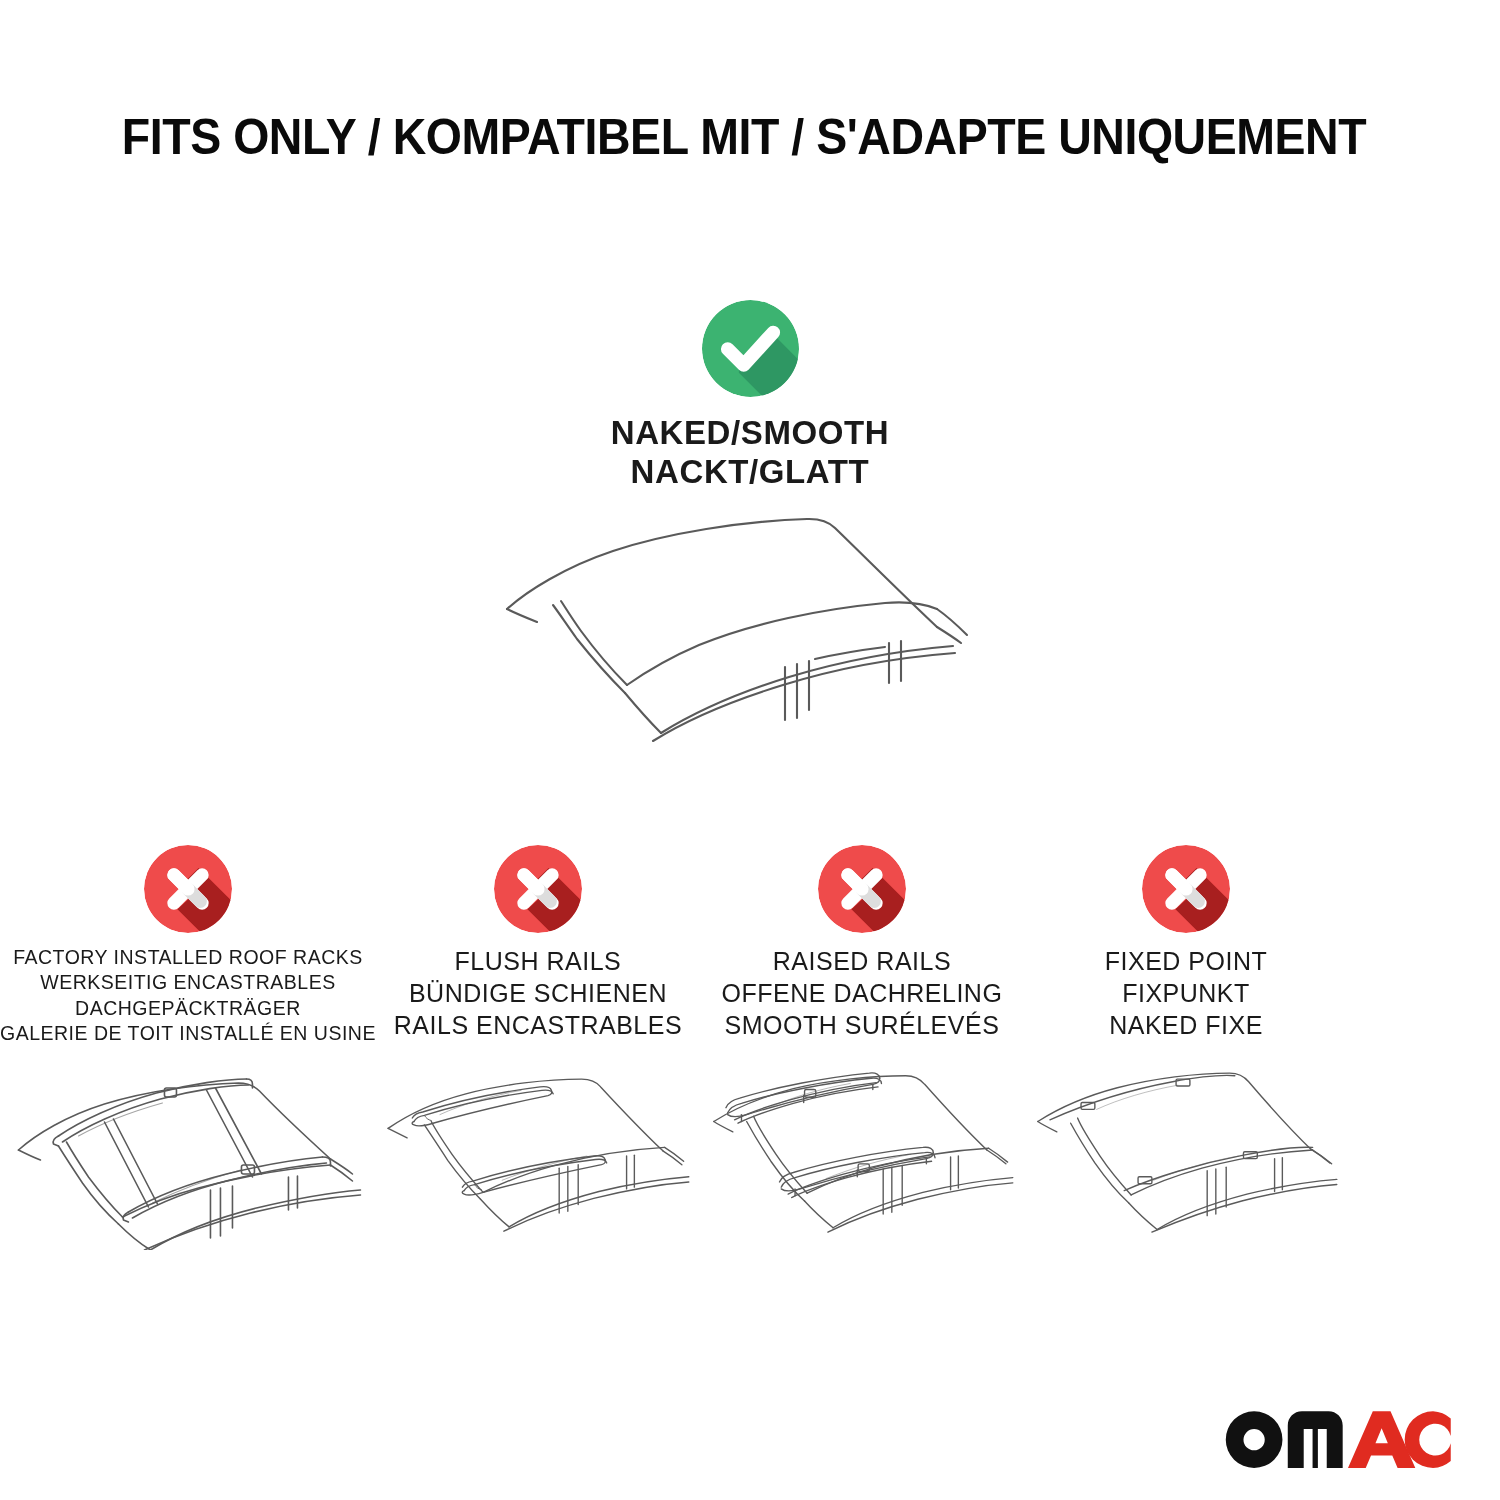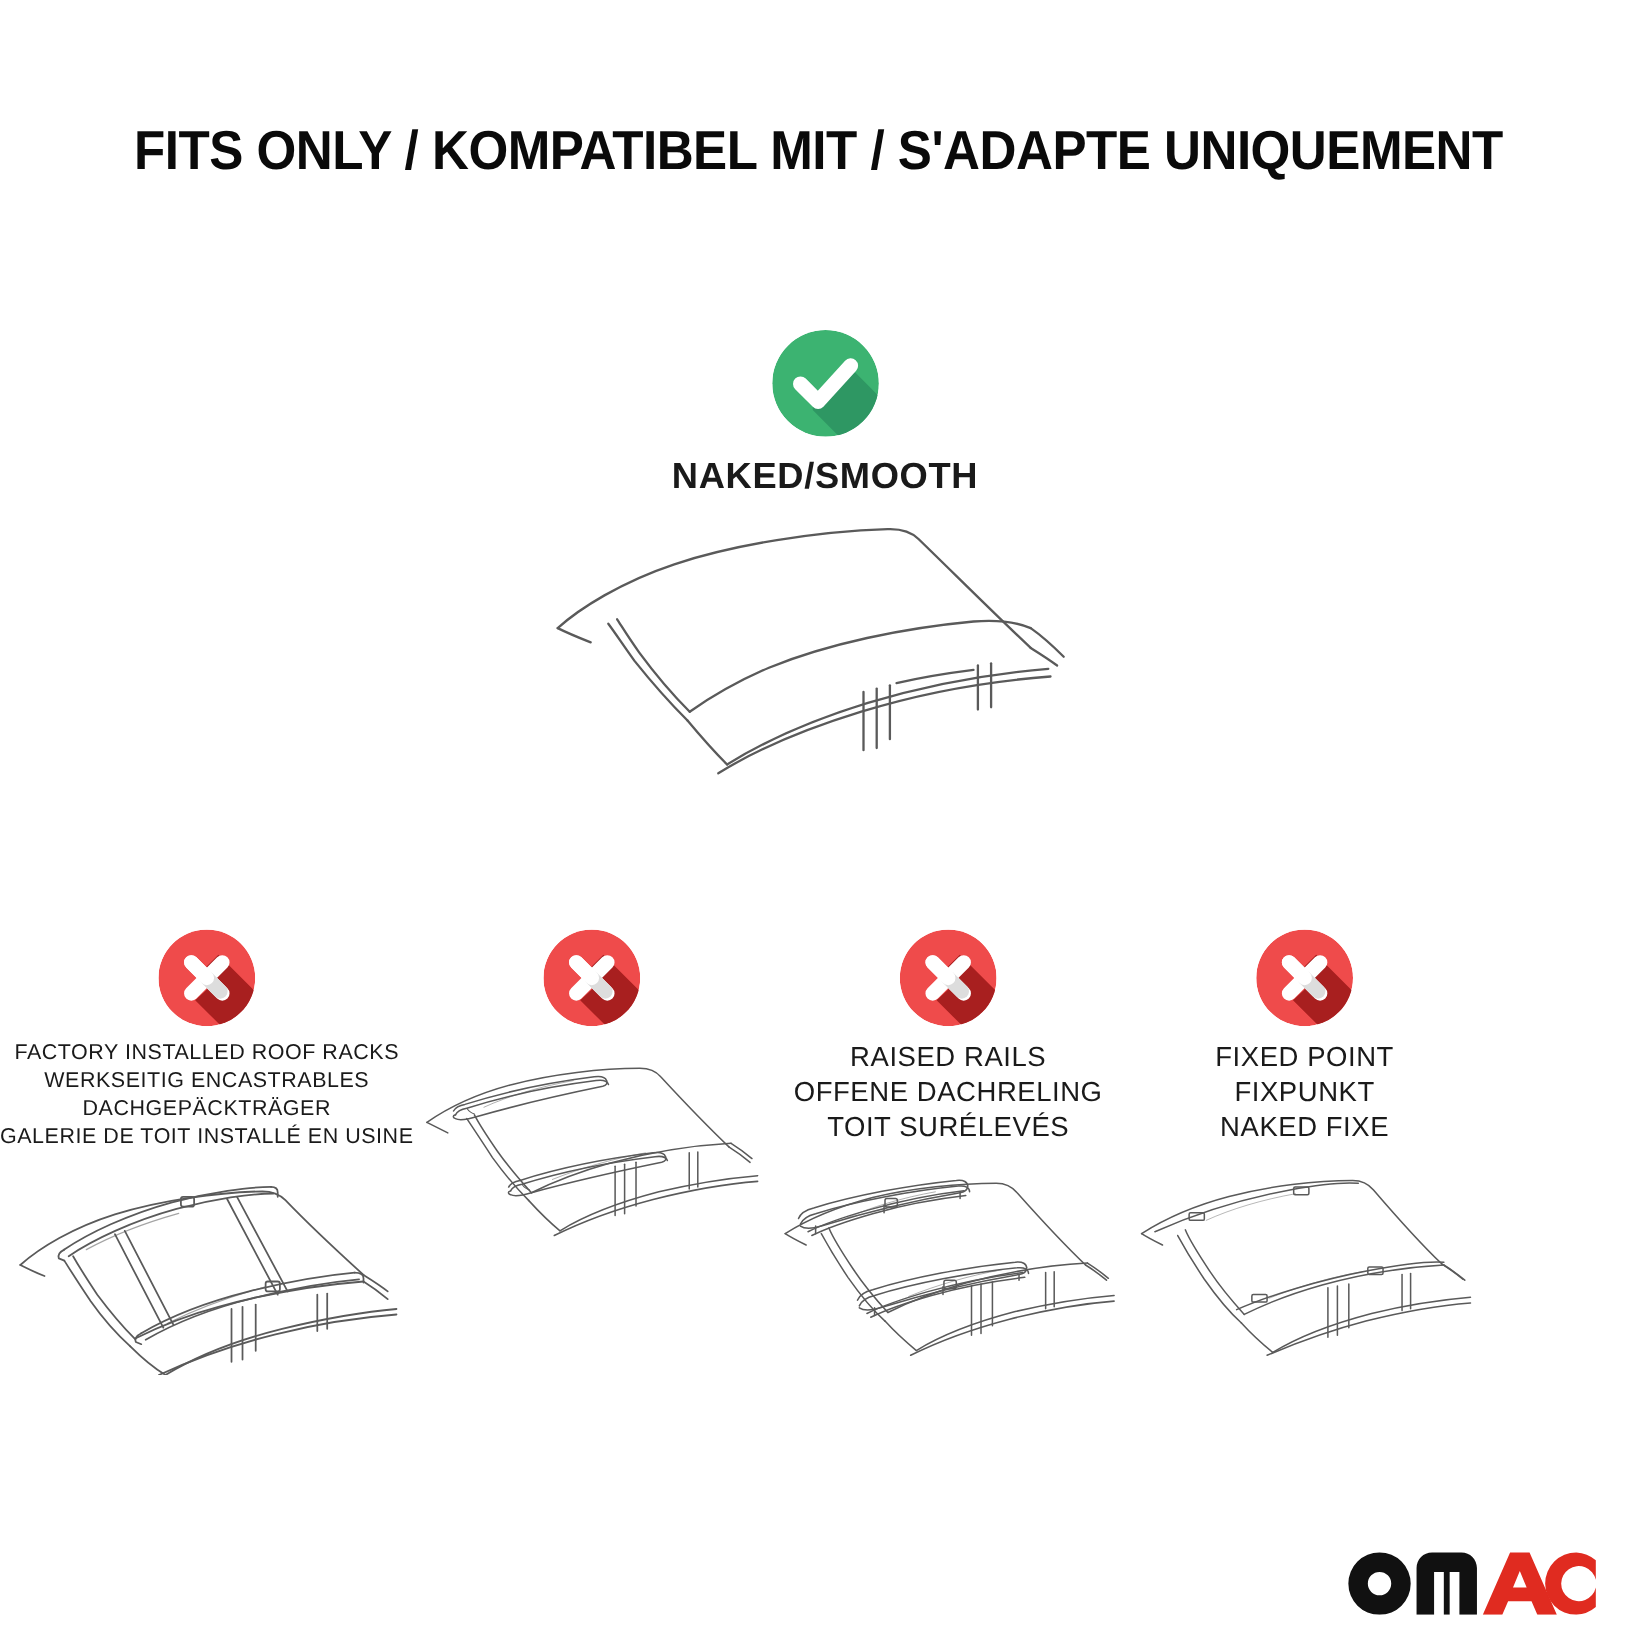--- a/index.html
+++ b/index.html
@@ -133,20 +133,21 @@
     <svg viewBox="0 0 100 100" aria-hidden="true">
       <circle cx="50" cy="50" r="50" fill="#3CB371"></circle>
 
       <path d="M38 52 L50 64 L76 38 L100 62 L100 74 A50 50 0 0 1 62 99 L38 75 Z" fill="#2E9763"></path>
       <path d="M26.5 50.5 L43 67 L73.5 33.5" fill="none" stroke="#FFFFFF" stroke-width="14" stroke-linecap="round" stroke-linejoin="round"></path>
     </svg>
   </div>
 
   <div class="hero-caption">
     <div>NAKED/SMOOTH</div>
+    <div>NACKT/GLATT</div>
   </div>
 
   <div class="hero-art">
     <svg viewBox="0 0 530 260" aria-hidden="true">
       <g fill="none" stroke="#5a5a5a" stroke-width="2.1" stroke-linecap="round" stroke-linejoin="round">
 
         <path d="M22 104 C42 86 80 62 128 46 C182 28 258 16 322 14 C336 13.5 344 17 350 23
                  C382 54 420 92 452 122"></path>
         <path d="M22 104 C30 108 42 113 52 117"></path>
 
@@ -249,20 +250,25 @@
         <path d="M50 38 L62 26 L100 64 L100 72 A50 50 0 0 1 64 99 L38 73 L50 62 Z" fill="#A81F1F"></path>
         <g stroke-linecap="round" stroke-width="15">
           <path d="M34 34 L66 66" stroke="#FFFFFF"></path>
           <path d="M66 34 L34 66" stroke="#FFFFFF"></path>
         </g>
         <path d="M50 50 L64 64" stroke="#DDDDDD" stroke-width="15" stroke-linecap="round"></path>
         <path d="M34 34 L50 50" stroke="#FFFFFF" stroke-width="15" stroke-linecap="round"></path>
       </svg>
     </div>
 
+    <div class="cell-caption cap-md">
+      <div>FLUSH RAILS</div>
+      <div>BÜNDIGE SCHIENEN</div>
+      <div>RAILS ENCASTRABLES</div>
+    </div>
 
     <div class="cell-art">
       <svg viewBox="0 0 375 190" aria-hidden="true">
         <g fill="none" stroke="#5a5a5a" stroke-width="1.6" stroke-linecap="round" stroke-linejoin="round">
           <path d="M14 70 C34 56 66 40 104 30 C146 19 198 13 238 13 C248 13 255 16 260 22 C284 48 310 75 332 96"></path>
           <path d="M14 70 C20 73 28 77 36 81"></path>
           <path d="M64 62 C68 70 77 84 88 100 C100 117 114 133 124 144"></path>
           <path d="M56 66 C62 75 72 90 83 107 C96 125 111 142 121 152"></path>
           <path d="M124 144 C146 133 174 122 206 113 C250 101 298 94 334 92"></path>
           <path d="M121 152 C131 163 143 175 154 184"></path>
@@ -303,21 +309,21 @@
           <path d="M66 34 L34 66" stroke="#FFFFFF"></path>
         </g>
         <path d="M50 50 L64 64" stroke="#DDDDDD" stroke-width="15" stroke-linecap="round"></path>
         <path d="M34 34 L50 50" stroke="#FFFFFF" stroke-width="15" stroke-linecap="round"></path>
       </svg>
     </div>
 
     <div class="cell-caption cap-md">
       <div>RAISED RAILS</div>
       <div>OFFENE DACHRELING</div>
-      <div>TOIT SURÉLEVÉS</div>
+      <div>SMOOTH SURÉLEVÉS</div>
     </div>
 
     <div class="cell-art">
       <svg viewBox="0 0 375 190" aria-hidden="true">
         <g fill="none" stroke="#5a5a5a" stroke-width="1.6" stroke-linecap="round" stroke-linejoin="round">
           <path d="M16 62 C38 48 70 34 108 24 C150 14 200 9 238 9 C248 9 255 13 260 19 C284 46 310 74 332 95"></path>
           <path d="M16 62 C22 66 30 70 38 74"></path>
           <path d="M62 56 C66 66 76 82 88 100 C100 118 114 134 124 145"></path>
           <path d="M54 62 C60 73 70 90 82 108 C96 128 111 145 121 154"></path>
           <path d="M124 145 C146 134 174 123 206 114 C250 102 298 95 334 93"></path>

